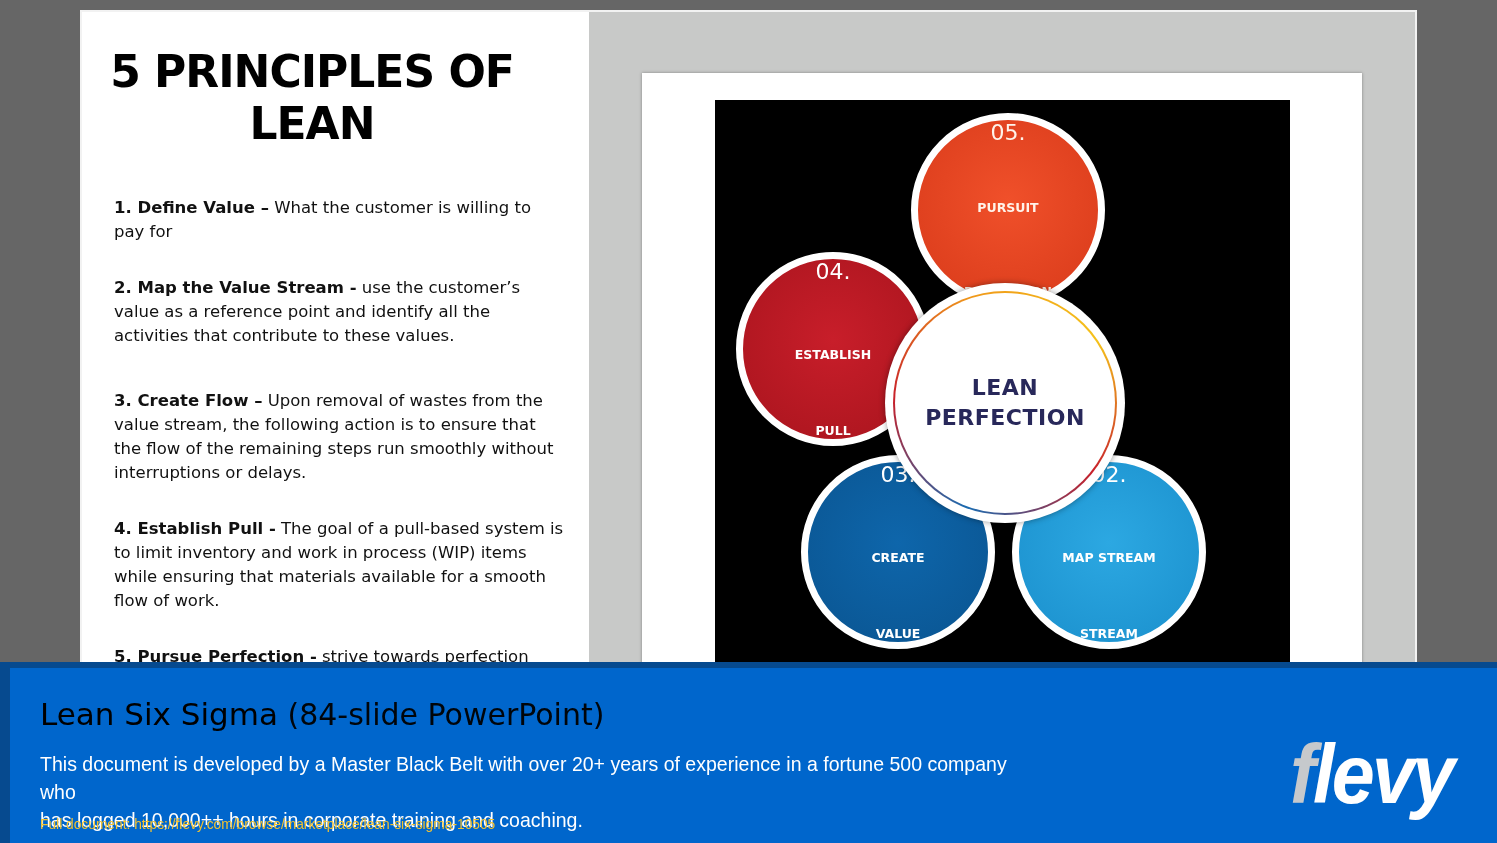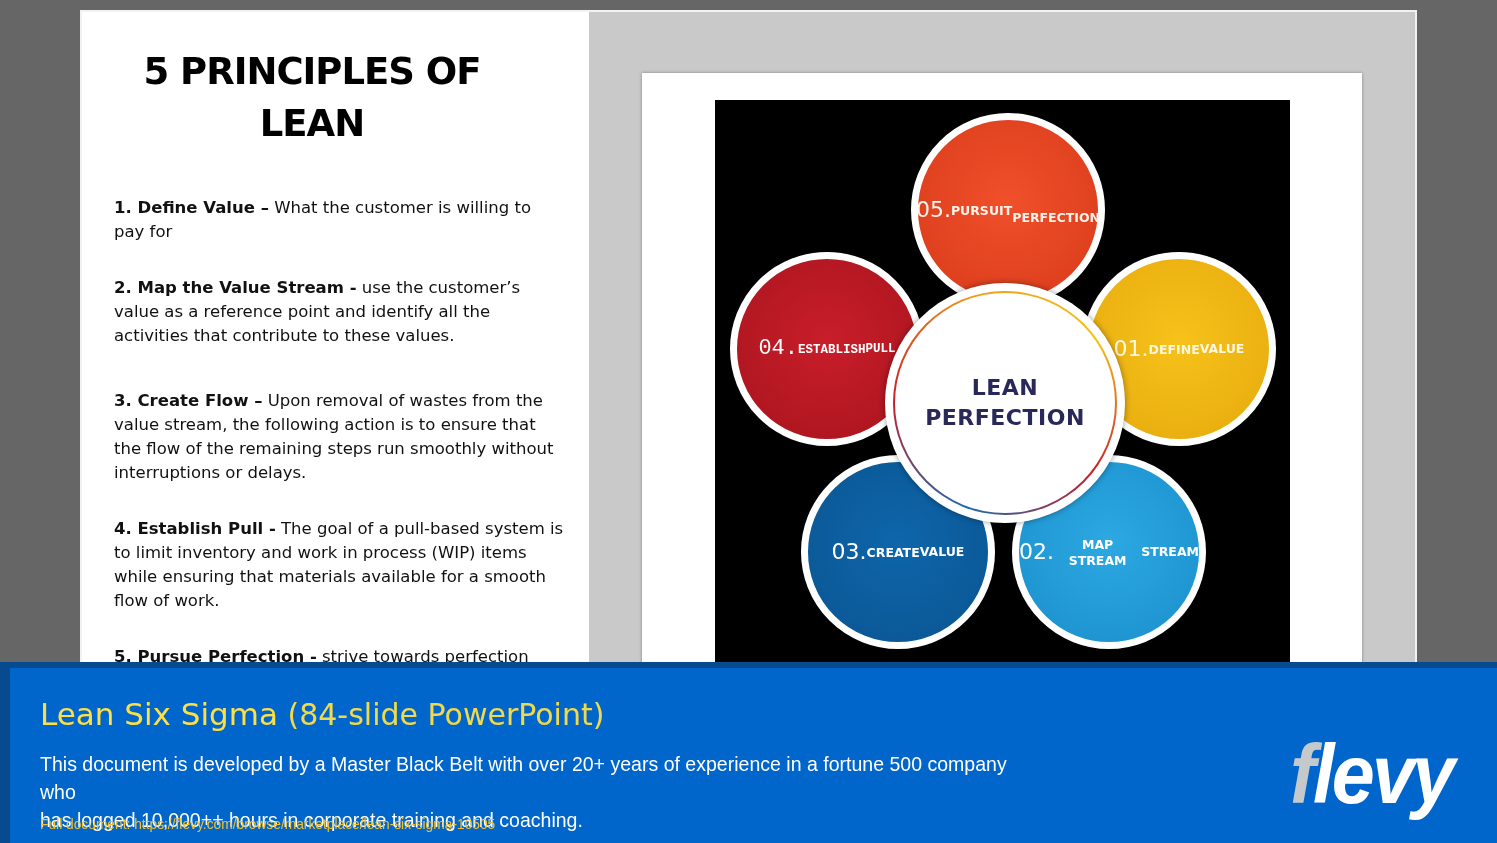--- a/index.html
+++ b/index.html
@@ -12,21 +12,21 @@
       position: absolute; left: 80px; top: 10px; width: 1337px; height: 660px;
       background: #ffffff; box-sizing: border-box; border: 2px solid #f2f2f2;
       overflow: hidden;
     }
     .left-col {
       position: absolute; left: 0; top: 0; width: 508px; height: 100%;
       background: #ffffff;
     }
     .title {
       position: absolute; left: 20px; top: 34px; width: 420px;
-      text-align: center; font-weight: bold; font-size: 37px; line-height: 52px;
+      text-align: center; font-weight: bold; font-size: 44px; line-height: 52px;
       color: #000; font-family: "DejaVu Sans", sans-serif; letter-spacing: -1px;
     }
     .principles {
       position: absolute; left: 32px; top: 184px; width: 452px;
       font-family: "DejaVu Sans", sans-serif; font-size: 16.5px; line-height: 24px; color: #111;
     }
     .principle { margin: 0; }
     .principle b { font-weight: bold; }
     .p1 { position: absolute; top: 0; }
     .p2 { position: absolute; top: 80px; }
@@ -43,28 +43,28 @@
       position: absolute; left: 53px; top: 61px; width: 720px; height: 640px;
       background: #ffffff; box-shadow: 0 0 3px rgba(0,0,0,0.35);
     }
     .graphic {
       position: absolute; left: 73px; top: 27px; width: 575px; height: 620px;
       background: #000000;
     }
     .circle {
       position: absolute; border-radius: 50%;
       box-sizing: border-box; border: 7px solid #ffffff;
-      display: flex; flex-direction: row; align-items: center; justify-content: center;
+      display: flex; flex-direction: column; align-items: center; justify-content: space-between;
       color: #fff; text-align: center;
       font-family: "DejaVu Sans", sans-serif;
     }
     .circle .num { font-size: 22px; line-height: 26px; letter-spacing: 0px; }
     .circle .lbl { font-size: 12.5px; font-weight: bold; line-height: 16px; margin-top: 2px; }
     .c5 { left: 196px; top: 13px; width: 194px; height: 194px; background: radial-gradient(circle at 50% 45%, #f0502a, #d83a1a); }
-    .c4 { left: 15px; top: 152px; width: 194px; height: 194px; background: radial-gradient(circle at 50% 45%, #c81e2a, #a8141d); font-family: Liberation Mono, monospace; }
+    .c4 { left: 21px; top: 152px; width: 194px; height: 194px; background: radial-gradient(circle at 50% 45%, #c81e2a, #a8141d); }
     .c1 { left: 367px; top: 152px; width: 194px; height: 194px; background: radial-gradient(circle at 50% 45%, #f7c21a, #e5a90d); }
     .c3 { left: 86px; top: 355px; width: 194px; height: 194px; background: radial-gradient(circle at 50% 45%, #0e66ab, #0a5490); }
     .c2 { left: 297px; top: 355px; width: 194px; height: 194px; background: radial-gradient(circle at 50% 45%, #2ca8e2, #1a8fcc); }
     .c5 .num, .c5 .lbl { color: #fff3ea; }
     .c1 .num, .c1 .lbl { color: #fff7e0; }
     .center {
       position: absolute; left: 170px; top: 183px; width: 240px; height: 240px;
       border-radius: 50%; background: #ffffff;
       box-shadow: 0 0 6px rgba(0,0,0,0.4);
     }
@@ -80,21 +80,21 @@
       font-family: "DejaVu Sans", sans-serif; font-weight: bold; color: #28285a;
       font-size: 22px; line-height: 30px; text-align: center; letter-spacing: 0.5px;
     }
 
     .banner {
       position: absolute; left: 0; top: 662px; width: 1497px; height: 181px;
       background: #0066cc; box-sizing: border-box;
       border-top: 6px solid #064a8f; border-left: 10px solid #064a8f;
     }
     .banner-title {
-      position: absolute; left: 30px; top: 26px; color: #fde047;
+      position: absolute; left: 30px; top: 26px; color: #000000;
       font-family: "DejaVu Sans", sans-serif; font-size: 31px; line-height: 40px; white-space: nowrap; text-align: right;
     }
     .banner-title .strong { font-weight: normal; }
     .banner-title .light { font-weight: normal; opacity: 0.95; font-size: 30px; }
     .banner-desc {
       position: absolute; left: 30px; top: 82px; width: 1040px; color: #fff;
       font-family: "Liberation Sans", sans-serif; font-size: 21px; line-height: 28px;
       transform: scaleX(0.93); transform-origin: left top;
     }
     .banner-link {
@@ -135,25 +135,20 @@
         <div class="circle c5">
           <div class="num">05.</div>
           <div class="lbl">PURSUIT</div>
           <div class="lbl" style="margin-top:16px">PERFECTION</div>
         </div>
         <div class="circle c4">
           <div class="num">04.</div>
           <div class="lbl">ESTABLISH</div>
           <div class="lbl" style="margin-top:0">PULL</div>
         </div>
-        <div class="circle c1">
-          <div class="num">01.</div>
-          <div class="lbl">DEFINE</div>
-          <div class="lbl" style="margin-top:0">VALUE</div>
-        </div>
         <div class="circle c3">
           <div class="num">03.</div>
           <div class="lbl">CREATE</div>
           <div class="lbl" style="margin-top:0">VALUE</div>
         </div>
         <div class="circle c2">
           <div class="num">02.</div>
           <div class="lbl">MAP STREAM</div>
           <div class="lbl" style="margin-top:0">STREAM</div>
         </div>

